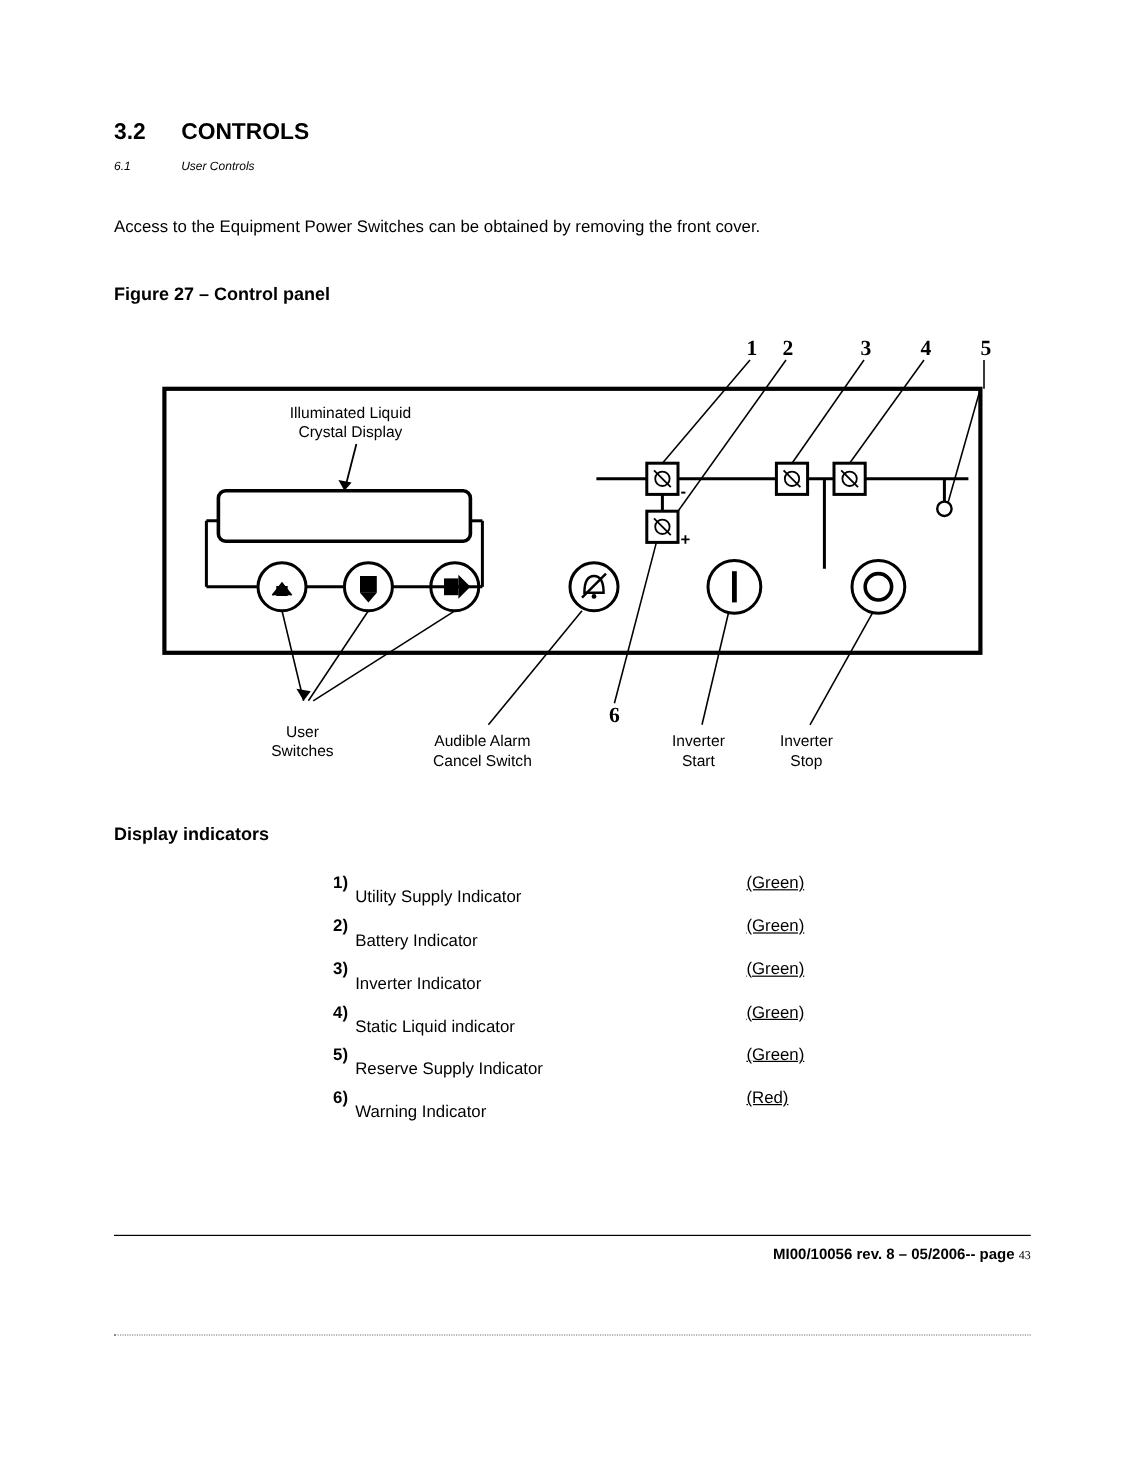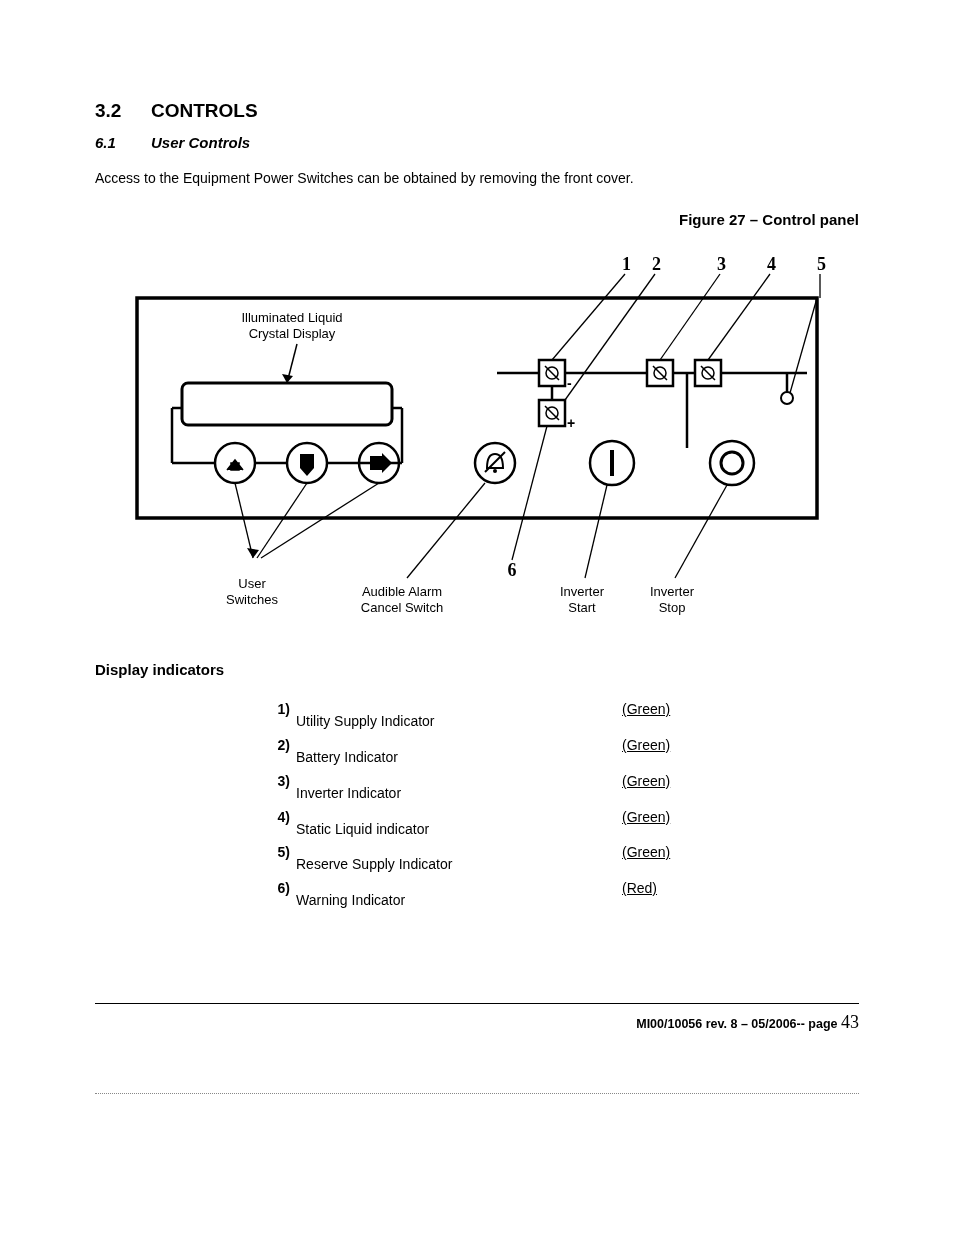--- a/index.html
+++ b/index.html
@@ -20,39 +20,39 @@
   .h1 {
     font-size: 19px;
     font-weight: bold;
     margin-bottom: 12px;
   }
   .h1 .num {
     display: inline-block;
     width: 56px;
   }
   .h2 {
-    font-size: 15px;
-    font-weight: bold;
+    font-size: 10px;
+    font-weight: normal;
     font-style: italic;
-    margin-bottom: 18px;
+    margin-bottom: 34px;
   }
   .h2 .num {
     display: inline-block;
     width: 56px;
   }
   .para {
     font-size: 14px;
     margin: 0 0 12px 0;
     line-height: 1.3;
   }
   .figcap {
-    text-align: right;
+    text-align: left;
     font-weight: bold;
     font-size: 15px;
-    margin: 24px 0 20px 0;
+    margin: 40px 0 20px 0;
   }
   .diagram-wrap {
     margin: 0 auto;
     width: 700px;
   }
   .subhead {
     font-weight: bold;
     font-size: 15px;
     margin: 30px 0 20px 0;
   }
@@ -84,21 +84,21 @@
     border-top: 1px solid #000;
     margin: 0 0 8px 0;
   }
   .footer {
     text-align: right;
     font-size: 12.5px;
   }
   .footer b { font-weight: bold; }
   .footer .pagenum {
     font-family: "Times New Roman", Times, serif;
-    font-size: 18px;
+    font-size: 10px;
     text-align: right;
   }
   .dotted-rule {
     border: none;
     border-top: 1px dotted #888;
     margin: 60px 0 0 0;
   }
 </style>
 </head>
 <body>

